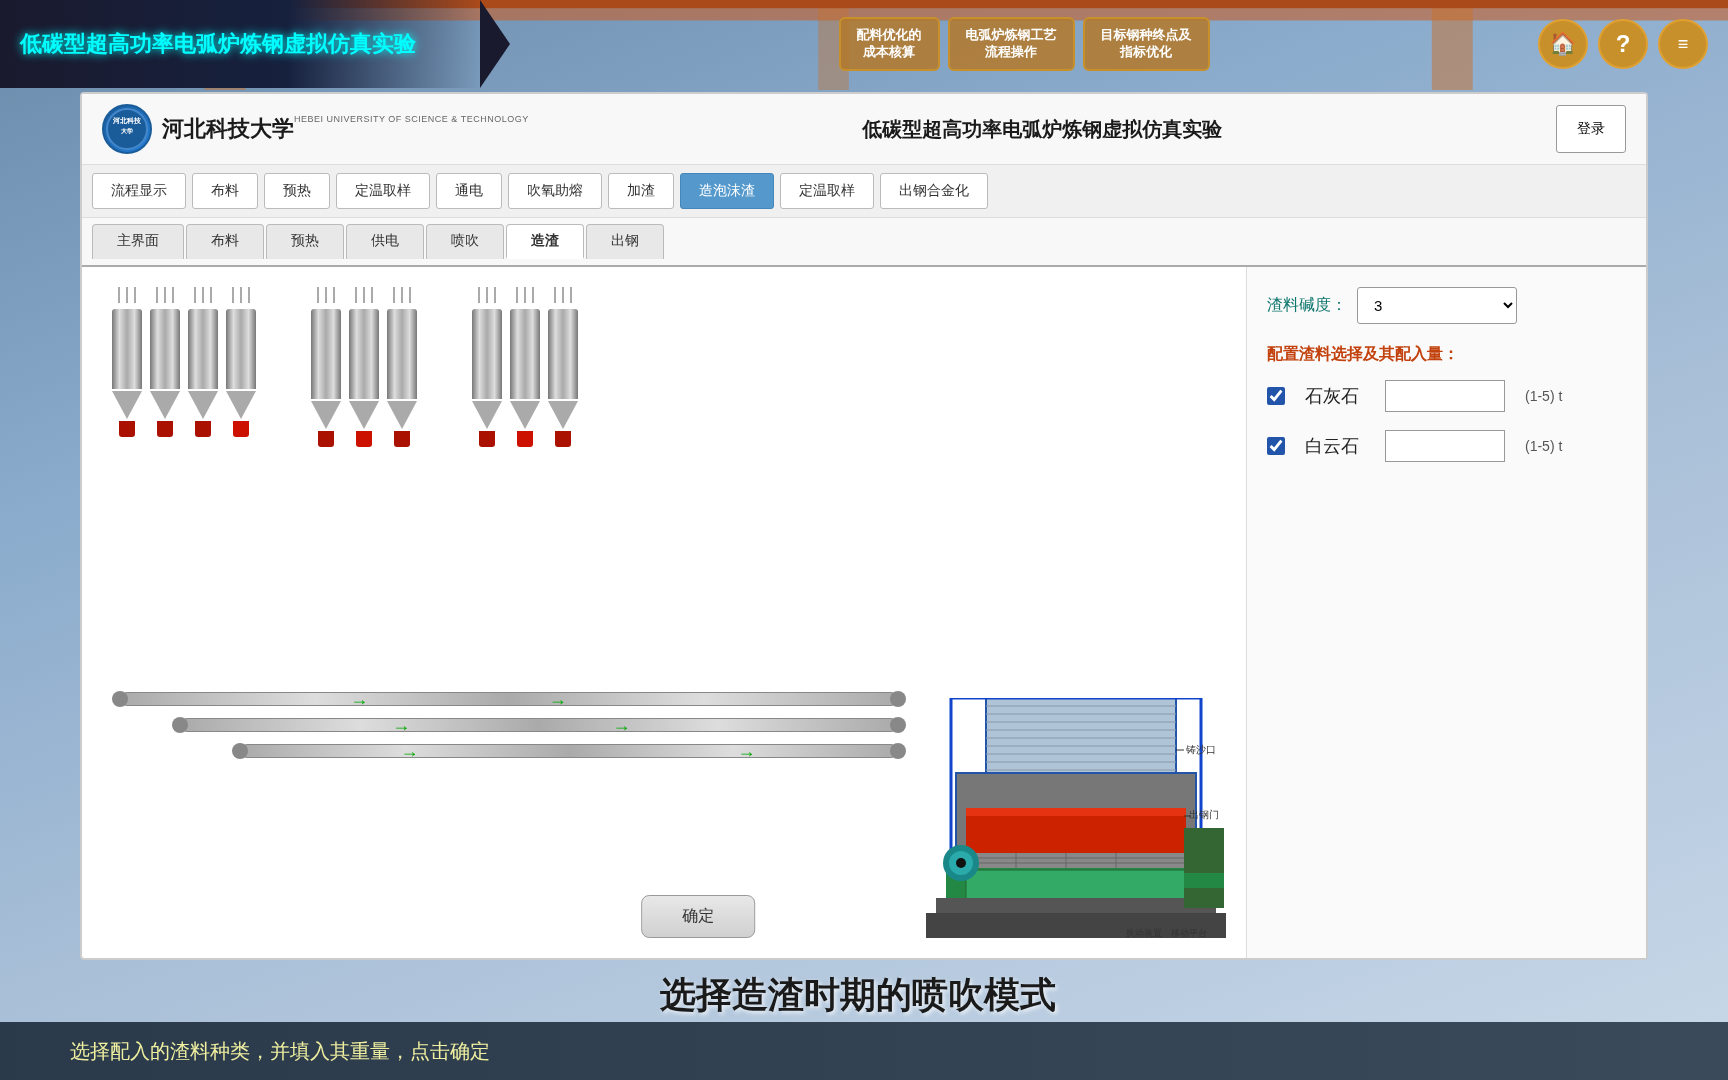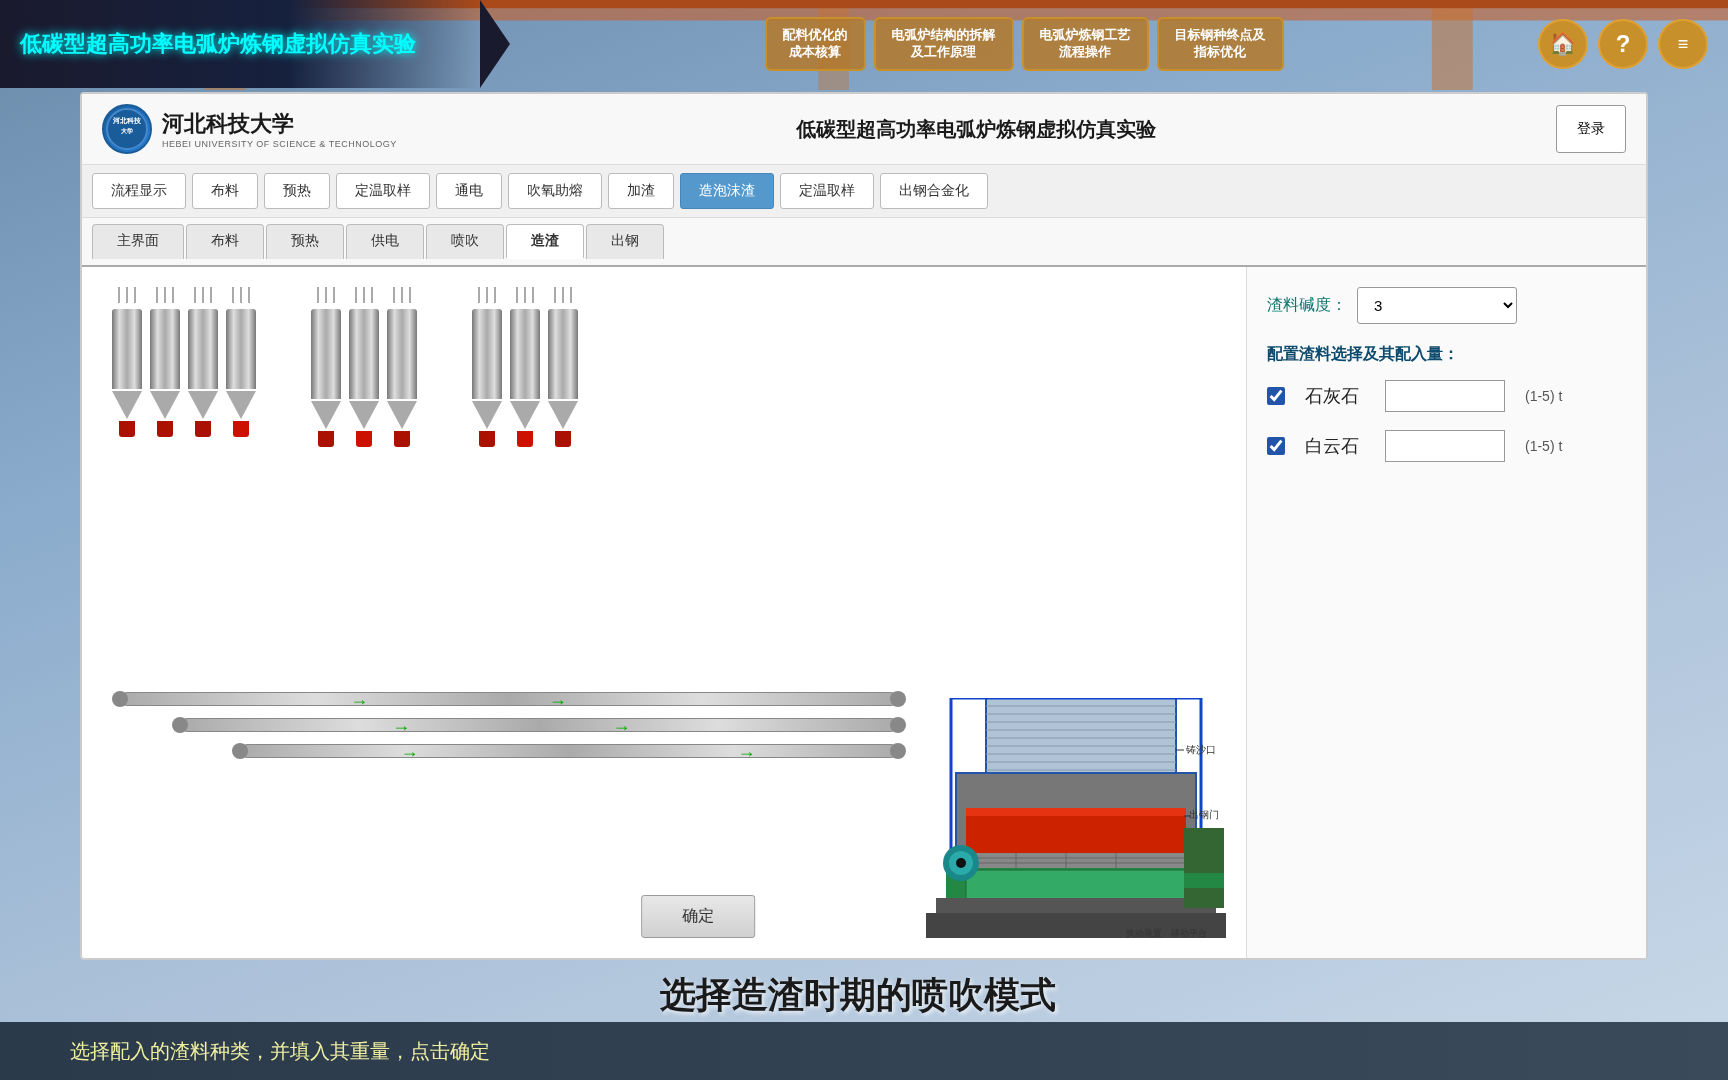--- a/index.html
+++ b/index.html
@@ -159,21 +159,21 @@
       justify-content: center;
       color: white;
       font-size: 10px;
       font-weight: bold;
       text-align: center;
       line-height: 1.2;
     }
 
     .logo-text {
       display: flex;
-      flex-direction: column;
+      flex-direction: row;
     }
 
     .logo-text-main {
       font-size: 22px;
       font-weight: bold;
       color: #1a1a1a;
     }
 
     .logo-text-sub {
       font-size: 9px;
@@ -290,21 +290,21 @@
       border: 1px solid #999;
       background: white;
       font-size: 15px;
       cursor: pointer;
       border-radius: 3px;
     }
 
     .config-section-title {
       font-size: 16px;
       font-weight: bold;
-      color: #0c4a6e;
+      color: #c2410c;
       margin-bottom: 15px;
     }
 
     .slag-item {
       display: flex;
       align-items: center;
       gap: 20px;
       margin-bottom: 18px;
     }
 
@@ -335,21 +335,21 @@
       color: #555;
       white-space: nowrap;
     }
 
     .confirm-btn {
       padding: 10px 40px;
       background: linear-gradient(180deg, #e8e8e8, #d0d0d0);
       border: 1px solid #999;
       font-size: 16px;
       cursor: pointer;
-      border-radius: 3px;
+      border-radius: 8px;
       color: #333;
     }
 
     
     .bottom-subtitle {
       position: absolute;
       bottom: 60px;
       left: 80px;
       right: 92px;
       text-align: center;
@@ -422,23 +422,20 @@
 </svg>
 
 <div class="top-nav">
   <div class="top-nav-title">
     <span class="top-nav-title-text">低碳型超高功率电弧炉炼钢虚拟仿真实验</span>
   </div>
   <div class="top-nav-title-arrow"></div>
   <div class="top-nav-menu">
     <div class="nav-menu-item">
       <span>配料优化的<br>成本核算</span>
-    </div>
-    <div class="nav-menu-item">
-      <span>电弧炉结构的拆解<br>及工作原理</span>
     </div>
     <div class="nav-menu-item">
       <span>电弧炉炼钢工艺<br>流程操作</span>
     </div>
     <div class="nav-menu-item">
       <span>目标钢种终点及<br>指标优化</span>
     </div>
   </div>
   <div class="top-nav-icons">
     <div class="nav-icon-btn nav-icon-home">🏠</div>

